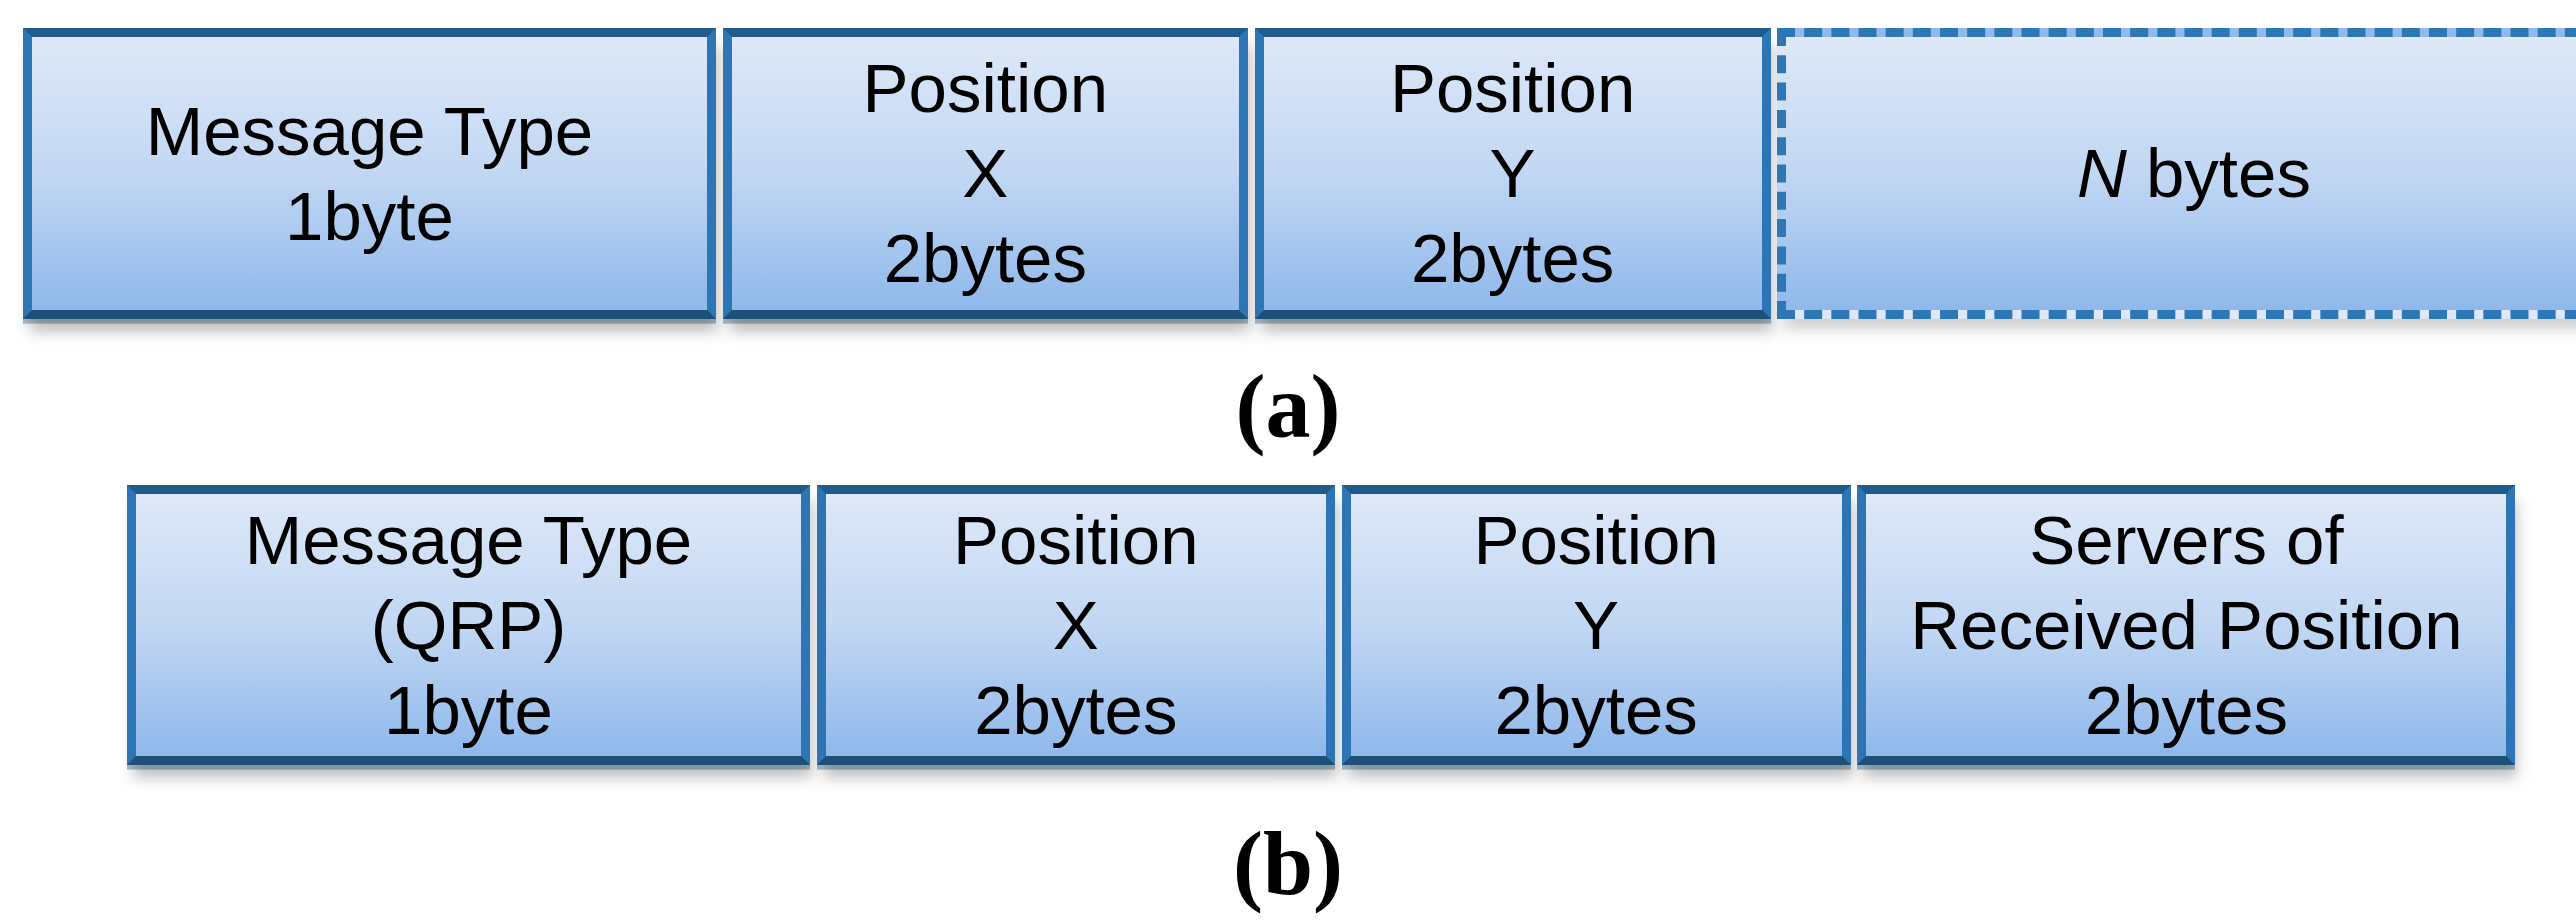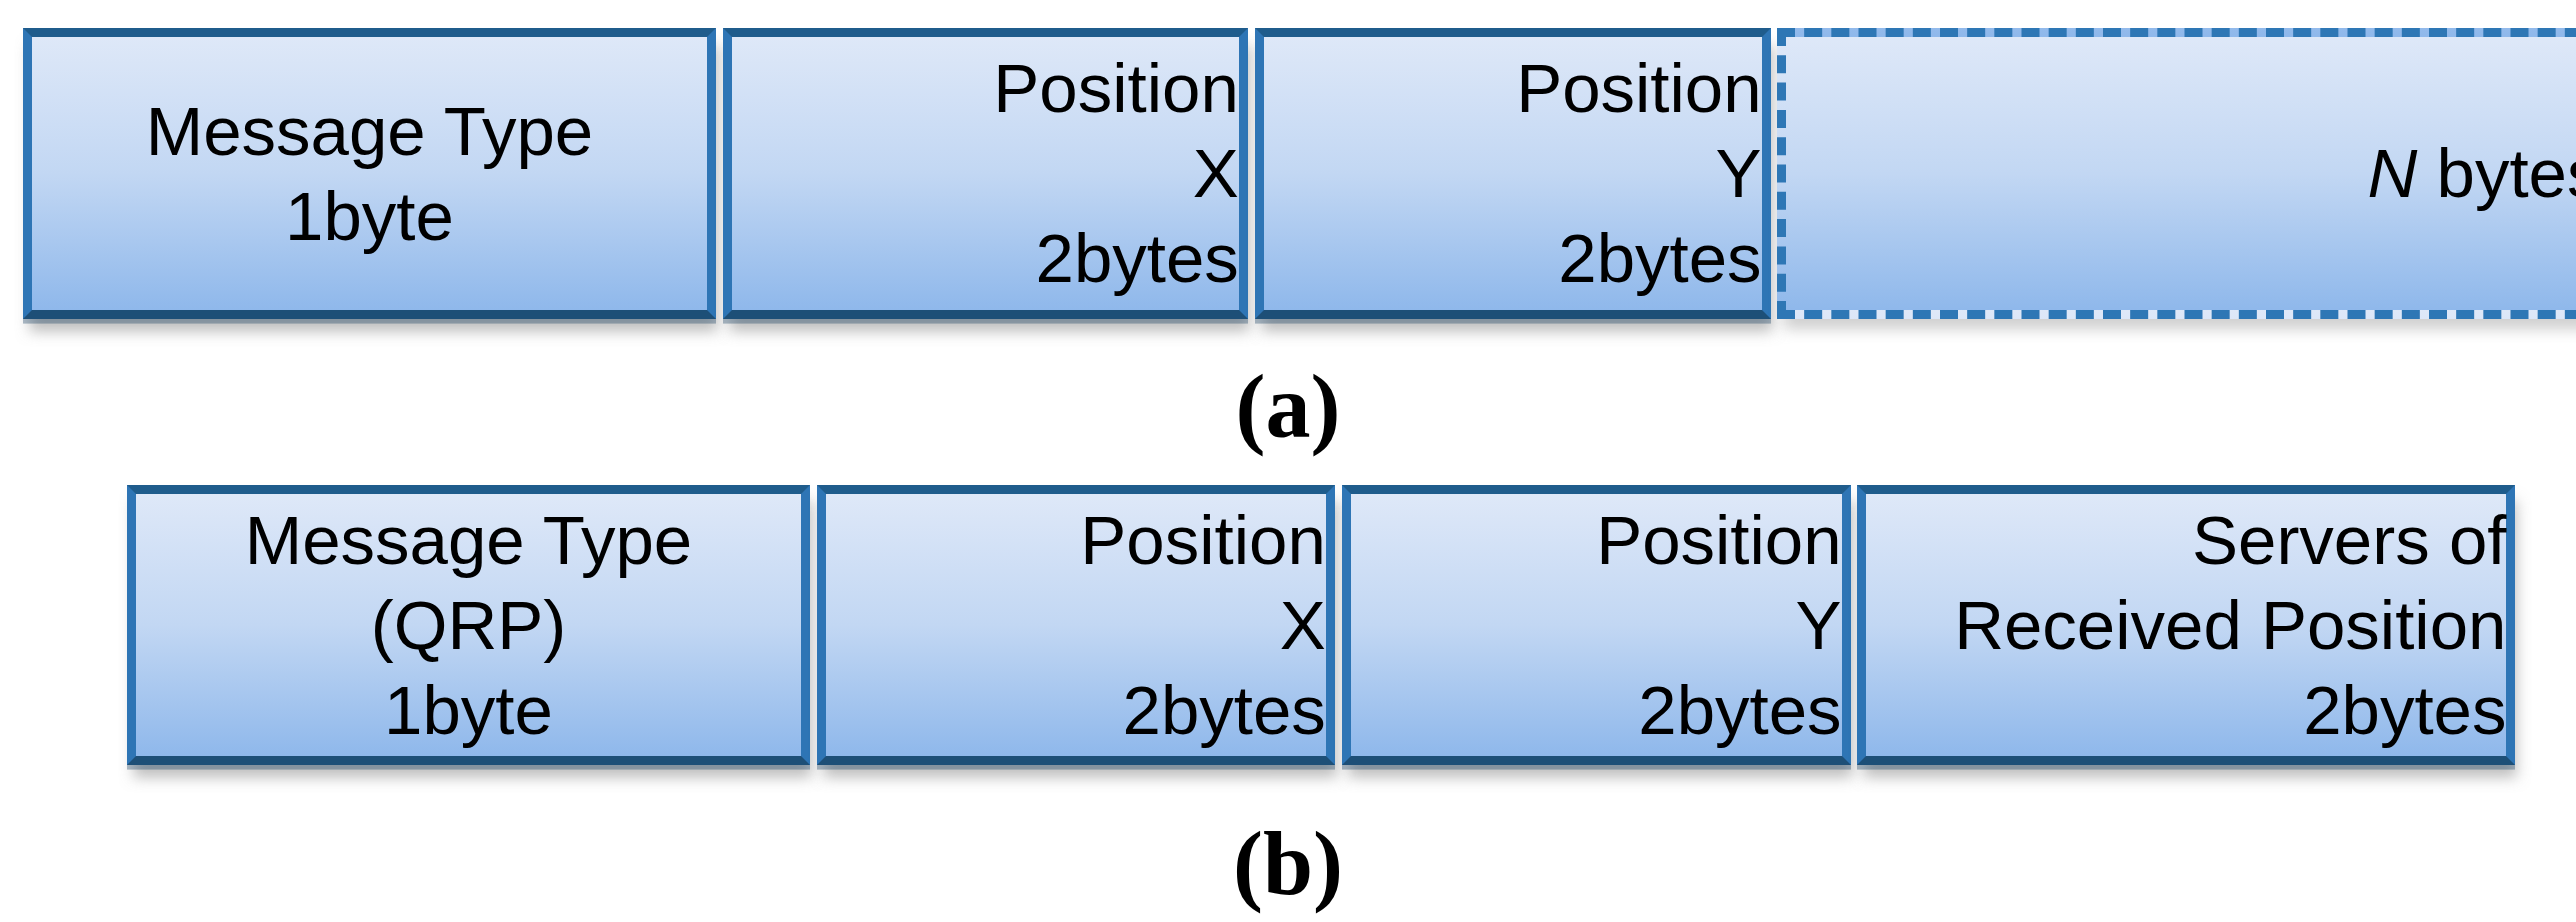--- a/index.html
+++ b/index.html
@@ -21,21 +21,21 @@
     border: 9.2px solid #2E75B5;
     border-top-color: #1F5C8C;
     border-bottom-color: #1D4F77;
     background: linear-gradient(180deg, #DEE8F8 0%, #C2D7F3 50%, #8FB8EB 100%);
     display: flex;
     flex-direction: column;
     justify-content: center;
     align-items: center;
     box-shadow: 0 4.6px 0 rgba(23, 63, 96, 0.35), 3.7px 14.7px 13px -1.8px rgba(125, 125, 125, 0.5);
   }
-  .cell + .cell { margin-left: -9.2px; align-items: flex-end; }
+  .cell + .cell { margin-left: -9.2px; }
   .cell.dashed {
     border: 9.2px dashed #2E77B5;
     border-top-color: #2E77B5;
     border-bottom-color: #2E77B5;
     box-shadow: 3.7px 14.7px 13px -3.7px rgba(150, 150, 150, 0.45);
   }
 
   .line {
     font-size: 69px;
     line-height: 85px;

